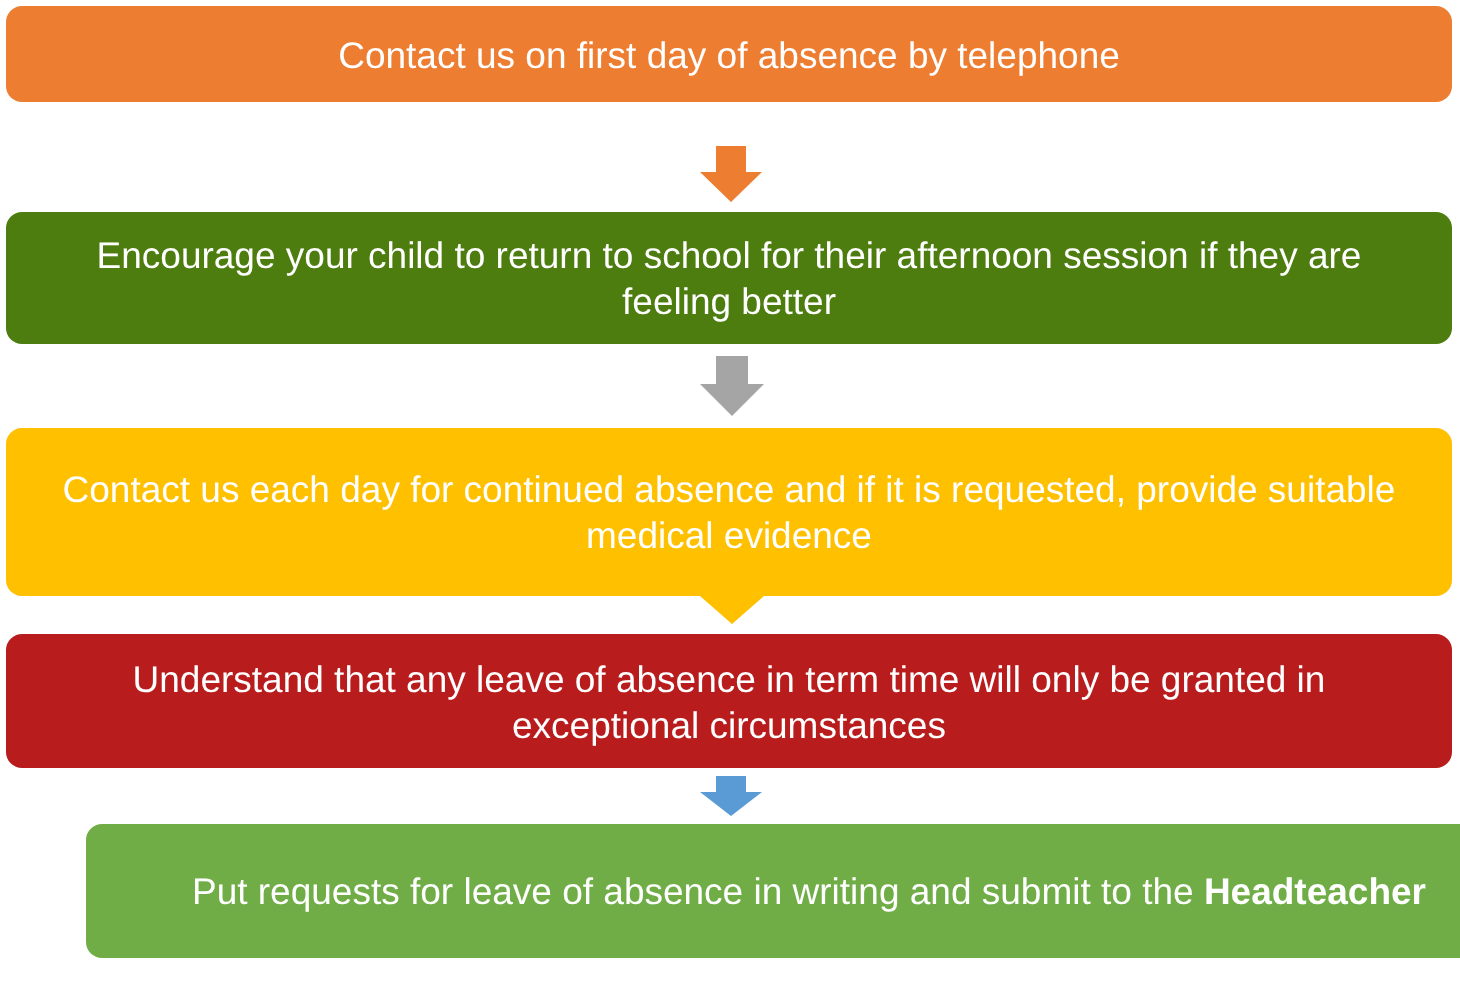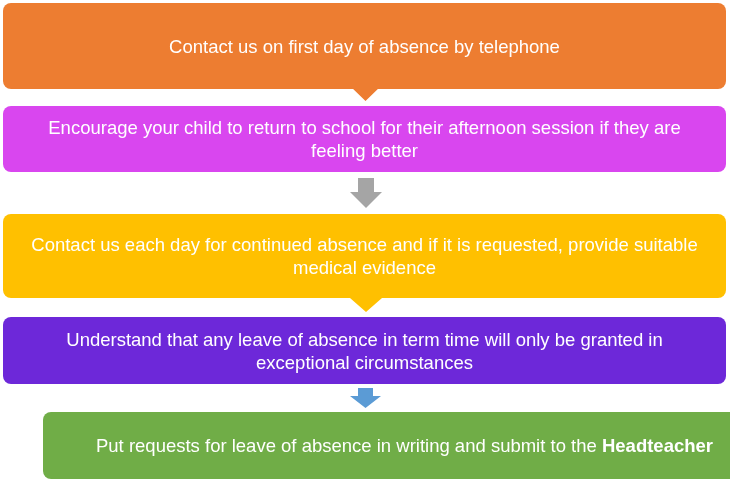--- a/index.html
+++ b/index.html
@@ -11,45 +11,45 @@
       text-align: center; font-size: 18.5px; line-height: 23px;
       box-sizing: border-box; padding: 0 18px;
     }
     .box b { font-weight: bold; }
     .arrow { position: absolute; }
   </style>
 </head>
 <body>
 
 <div>
-  <div class="box" style="top:3px;height:86px;background:#ED7D31;">
+  <div class="box" style="top:3px;height:48px;background:#ED7D31;">
     <span>Contact us on first day of absence by telephone</span>
   </div>
 
   <svg class="arrow" style="left:350px;top:73px;" width="31" height="28" viewBox="0 0 31 28">
     <polygon points="8,0 23,0 23,13 31,13 15.5,28 0,13 8,13" fill="#ED7D31"></polygon>
   </svg>
 
-  <div class="box" style="top:106px;height:66px;background:#d946ef;">
+  <div class="box" style="top:106px;height:66px;background:#4d7c0f;">
     <span>Encourage your child to return to school for their afternoon session if they are feeling better</span>
   </div>
 
   <svg class="arrow" style="left:350px;top:178px;" width="32" height="30" viewBox="0 0 32 30">
     <polygon points="8,0 24,0 24,14 32,14 16,30 0,14 8,14" fill="#A5A5A5"></polygon>
   </svg>
 
   <div class="box" style="top:214px;height:84px;background:#FFC000;">
     <span>Contact us each day for continued absence and if it is requested, provide suitable medical evidence</span>
   </div>
 
   <svg class="arrow" style="left:350px;top:286px;" width="32" height="26" viewBox="0 0 32 26">
     <polygon points="8,0 24,0 24,12 32,12 16,26 0,12 8,12" fill="#FFC000"></polygon>
   </svg>
 
-  <div class="box" style="top:317px;height:67px;background:#6d28d9;">
+  <div class="box" style="top:317px;height:67px;background:#b91c1c;">
     <span>Understand that any leave of absence in term time will only be granted in exceptional circumstances</span>
   </div>
 
   <svg class="arrow" style="left:350px;top:388px;" width="31" height="20" viewBox="0 0 31 20">
     <polygon points="8,0 23,0 23,8 31,8 15.5,20 0,8 8,8" fill="#5B9BD5"></polygon>
   </svg>
 
   <div class="box" style="top:412px;height:67px;background:#70AD47;margin-left:40px;">
     <span><span>Put requests for leave of absence in writing and submit to the </span><b>Headteacher</b></span>
   </div>

